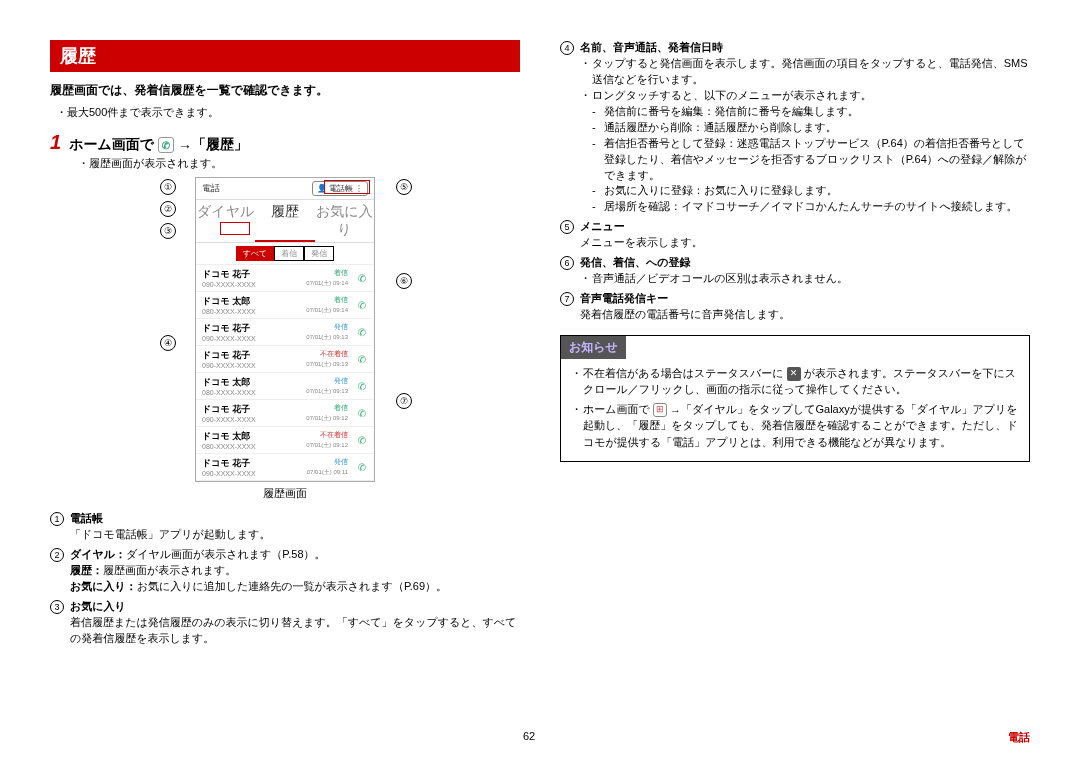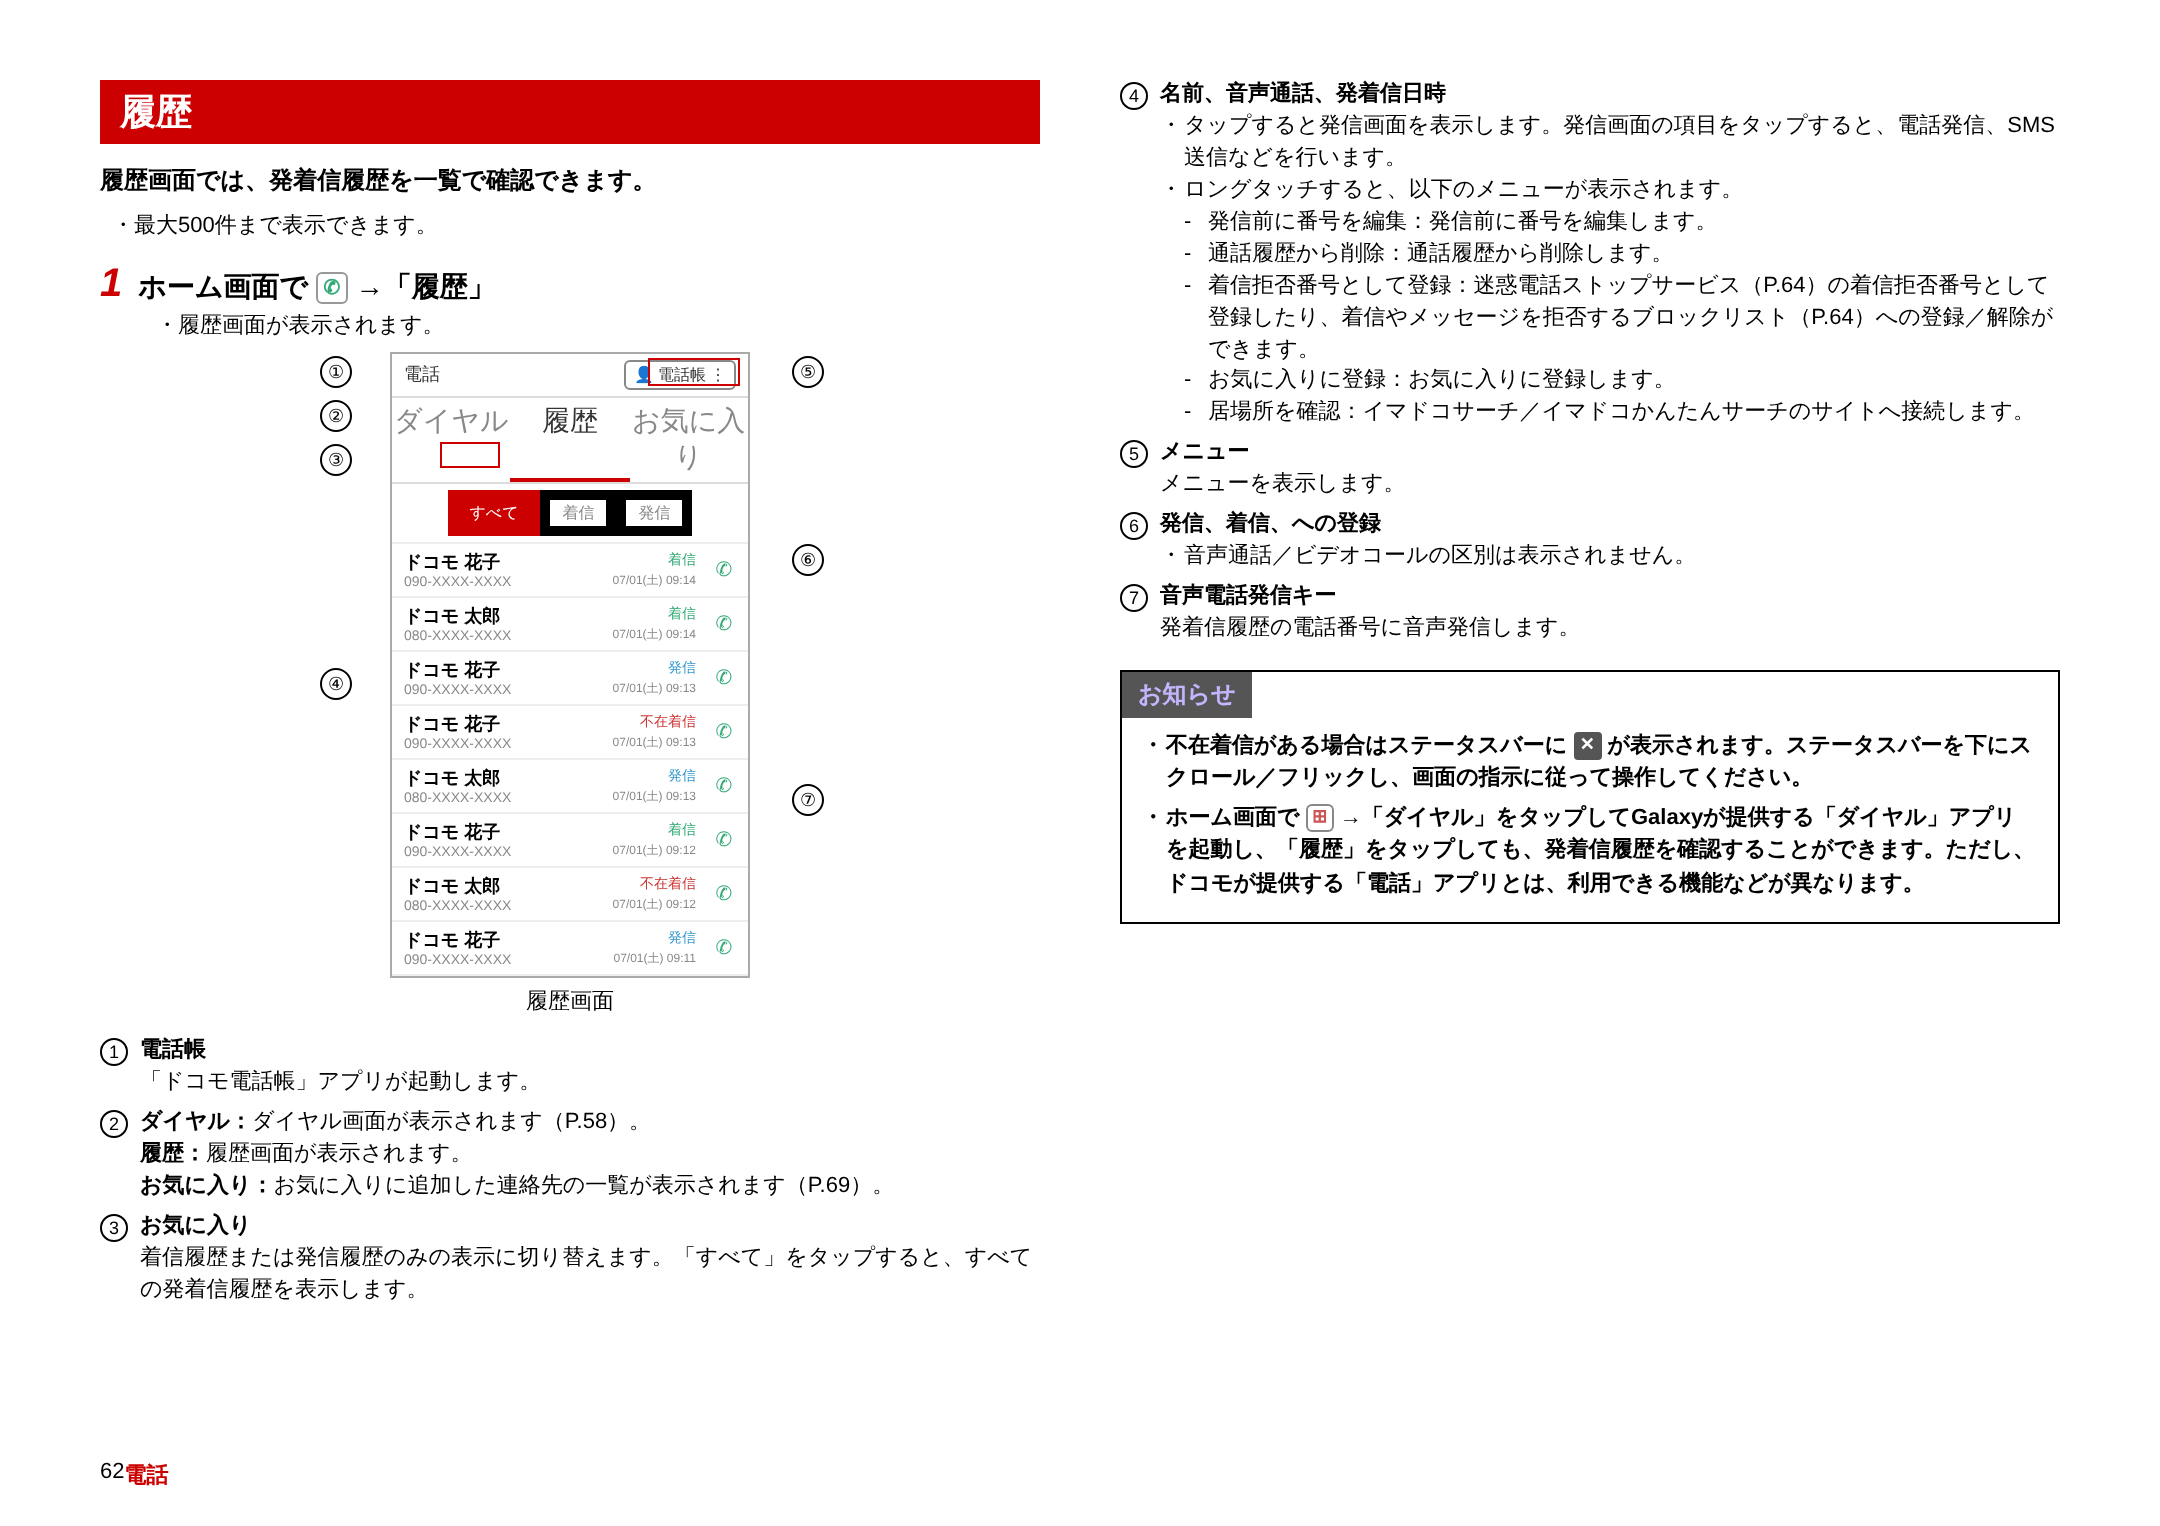--- a/index.html
+++ b/index.html
@@ -38,21 +38,21 @@
   .phone-wrap { display:flex; justify-content:center; margin:6px 0 4px 0; position:relative; }
   .phone {
     width: 180px; border: 1px solid #aaa; background:#fff; position:relative;
   }
   .ph-header { display:flex; justify-content:space-between; align-items:center; padding:3px 6px; font-size:9px; color:#333; }
   .ph-btn { border:1px solid #888; border-radius:3px; padding:1px 4px; font-size:8px; display:inline-flex; align-items:center; gap:2px; }
   .ph-tabs { display:flex; font-size:14px; border-top:1px solid #ddd; border-bottom:1px solid #ddd; }
   .ph-tab { flex:1; text-align:center; padding:3px 0; color:#888; }
   .ph-tab.active { color:#333; border-bottom:2px solid #c00; }
   .ph-filters { display:flex; font-size:8px; justify-content:center; gap:0; padding:3px 0; border-bottom:1px solid #eee;}
-  .ph-filter { border:5px solid #000000; padding:1px 6px; color:#888; }
+  .ph-filter { border:1px solid #000000; padding:1px 6px; color:#888; }
   .ph-filter.active { background:#c00; color:#fff; border-color:#c00; }
   .ph-row { border-bottom:1px solid #eee; padding:3px 6px; position:relative; }
   .ph-name { font-size:9px; font-weight:bold; }
   .ph-num { font-size:7px; color:#888; }
   .ph-tag { position:absolute; right:26px; top:3px; font-size:7px; }
   .ph-time { position:absolute; right:26px; bottom:3px; font-size:6px; color:#888; }
   .ph-call { position:absolute; right:5px; top:6px; width:14px; height:14px; border-radius:3px; display:flex; align-items:center; justify-content:center; color:#3a7; font-size:10px; }
   .tag-incoming{color:#3a7;} .tag-outgoing{color:#39c;} .tag-missed{color:#c33;}
   .callout {
     position:absolute; width:16px; height:16px; border:1px solid #000; border-radius:50%;
@@ -65,25 +65,25 @@
   .desc-body { flex:1; font-size:11px; line-height:1.45; }
   .desc-body .b { font-weight:bold; }
   .desc-body ul { list-style:none; padding-left:0; }
   .desc-body ul>li { padding-left:12px; position:relative; }
   .desc-body ul>li:before { content:"・"; position:absolute; left:0; }
   .desc-body ul ul>li:before { content:"-"; }
   
   .notice-box { border:1px solid #000; margin-top:12px; }
   .notice-head { background:#555; color:#c4b5fd; font-weight:bold; font-size:12px; padding:3px 8px; display:inline-block; }
   .notice-body { padding:6px 10px 8px 10px; font-size:11px; line-height:1.5; }
-  .notice-body li{ list-style:none; position:relative; padding-left:12px; margin-bottom:3px;font-weight:bold;}
+  .notice-body li{ list-style:none; position:relative; padding-left:12px; margin-bottom:3px;}
   .notice-body li:before{ content:"・"; position:absolute; left:0;}
   .phone-icon-sq { display:inline-flex; width:14px; height:14px; background:#555; color:#fff; align-items:center; justify-content:center; border-radius:2px; font-size:9px; vertical-align:middle;}
   .apps-icon-sq { display:inline-flex; width:14px; height:14px; border:1px solid #888; align-items:center; justify-content:center; border-radius:3px; font-size:9px; vertical-align:middle; color:#c55;}
-  .footer { position:absolute; bottom:18px; left:0; right:0; display:flex; padding:0 50px; font-size:11px;}
+  .footer { position:absolute; bottom:18px; left:0; right:0; display:flex; justify-content:space-between; padding:0 50px; font-size:11px;}
   .footer-right{ color:#c00; font-weight:bold; }
   .red-box{ position:absolute; border:1.5px solid #c00; pointer-events:none; }
 </style>
 </head>
 <body>
 
 <div class="columns">
 
   <div class="col">
     <div class="title-bar">履歴</div>

